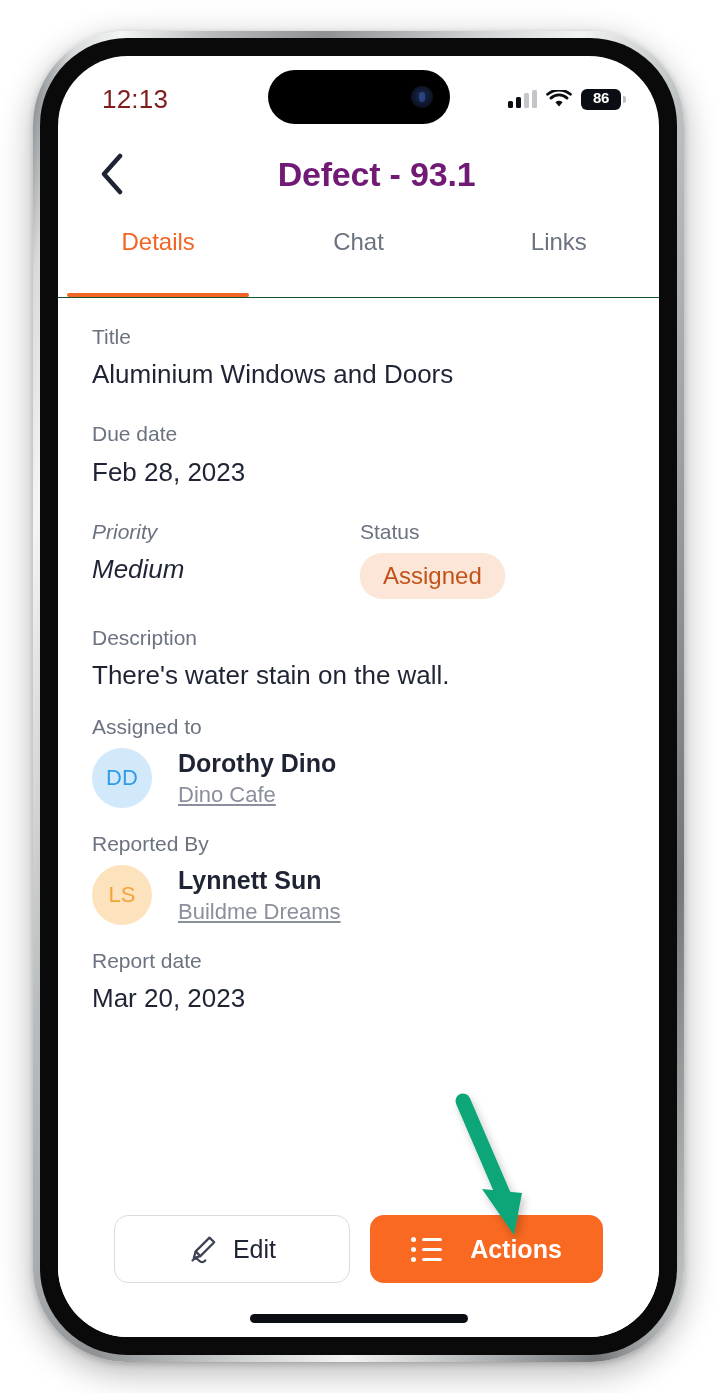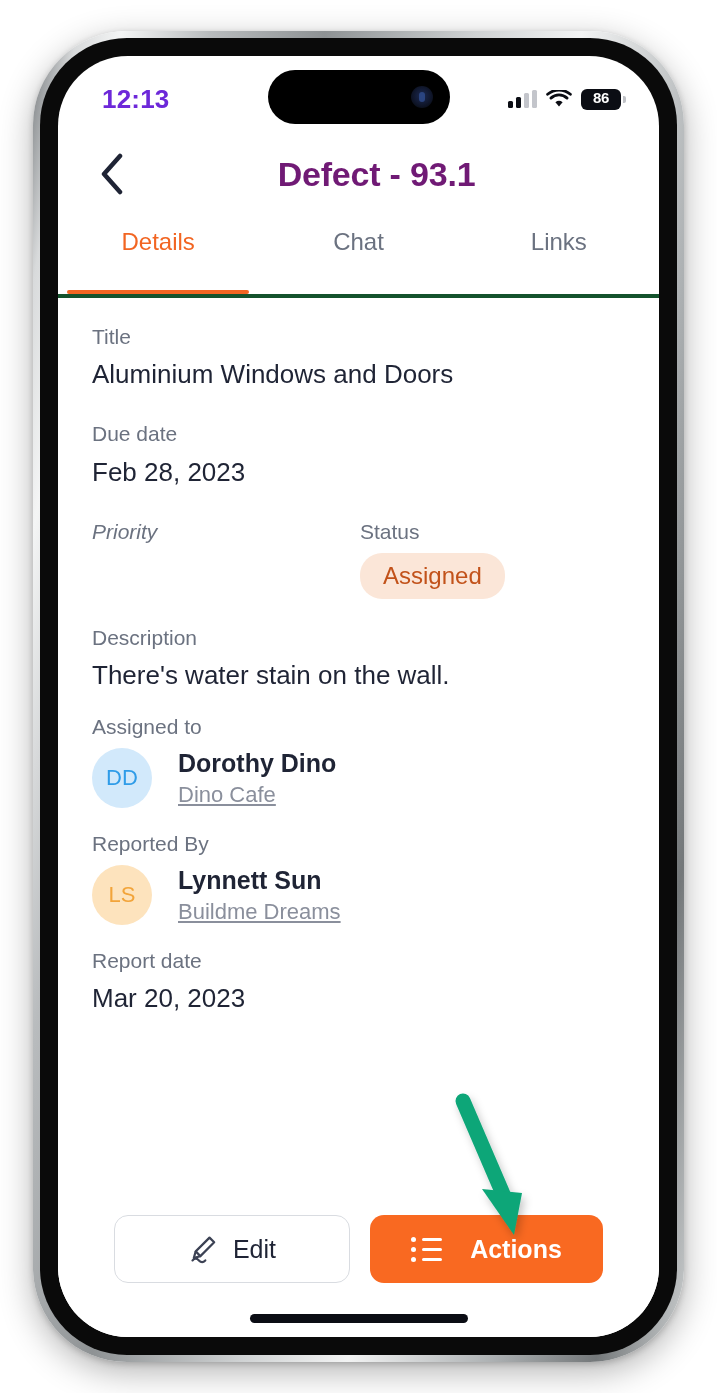--- a/index.html
+++ b/index.html
@@ -63,22 +63,22 @@
   
   .statusbar {
     position: relative;
     height: 72px;
     display: flex;
     align-items: center;
     padding: 0 38px 0 44px;
   }
   .sb-time {
     font-size: 26px;
-    font-weight: 700;
-    color: #6d28d9;
+    font-weight: 400;
+    color: #7f1d1d;
     letter-spacing: 0.2px;
     padding-top: 14px;
     text-align: center;
   }
   .sb-right {
     margin-left: auto;
     display: flex;
     align-items: center;
     gap: 9px;
     padding-top: 14px;
@@ -176,21 +176,21 @@
     font-weight: 700;
     color: #701a75;
     letter-spacing: -0.2px;
     pointer-events: none;
     padding-left: 36px;
   }
 
   
   .tabs {
     display: flex;
-    border-bottom: 4px solid #14532d;
+    border-bottom: 1px solid #14532d;
     height: 78px;
   }
   .tab {
     flex: 1;
     display: flex;
     align-items: flex-start;
     justify-content: center;
     position: relative;
     font-size: 24px;
     color: #6b7280;
@@ -393,20 +393,21 @@
           </div>
 
           <div class="field">
             <div class="flabel">Due date</div>
             <div class="fvalue">Feb 28, 2023</div>
           </div>
 
           <div class="row2">
             <div class="col-a">
               <div class="flabel">Priority</div>
+              <div class="fvalue">Medium</div>
             </div>
             <div class="col-b">
               <div class="flabel">Status</div>
               <div class="badge">Assigned</div>
             </div>
           </div>
 
 
           <div class="field tight">
             <div class="flabel">Description</div>

